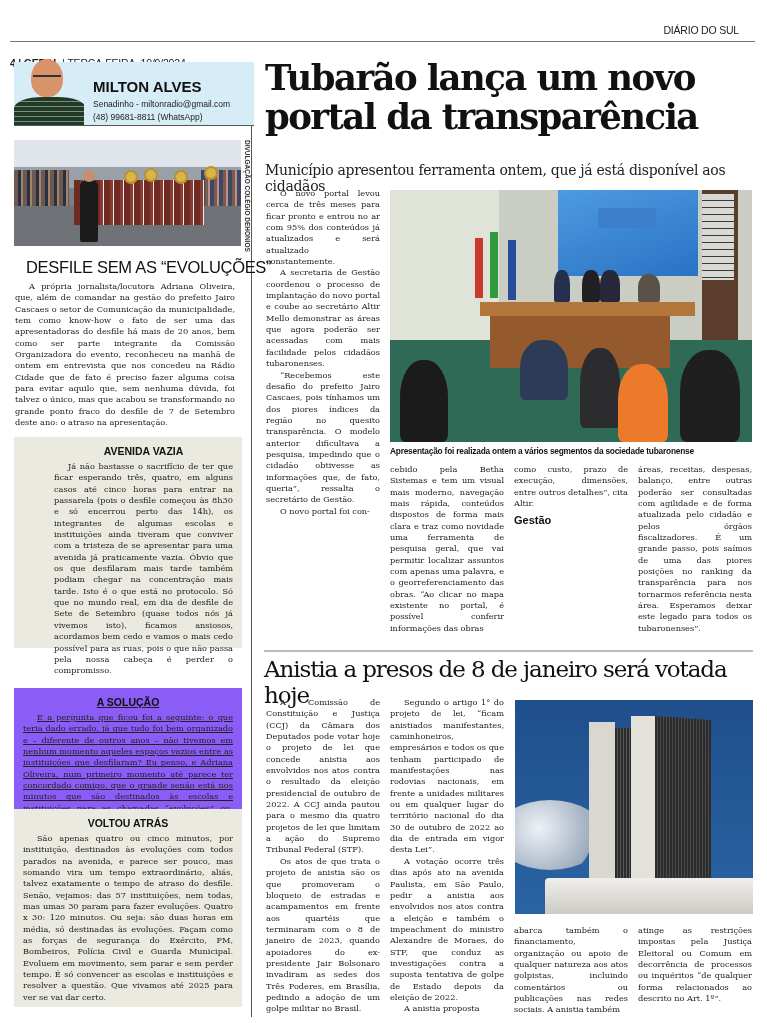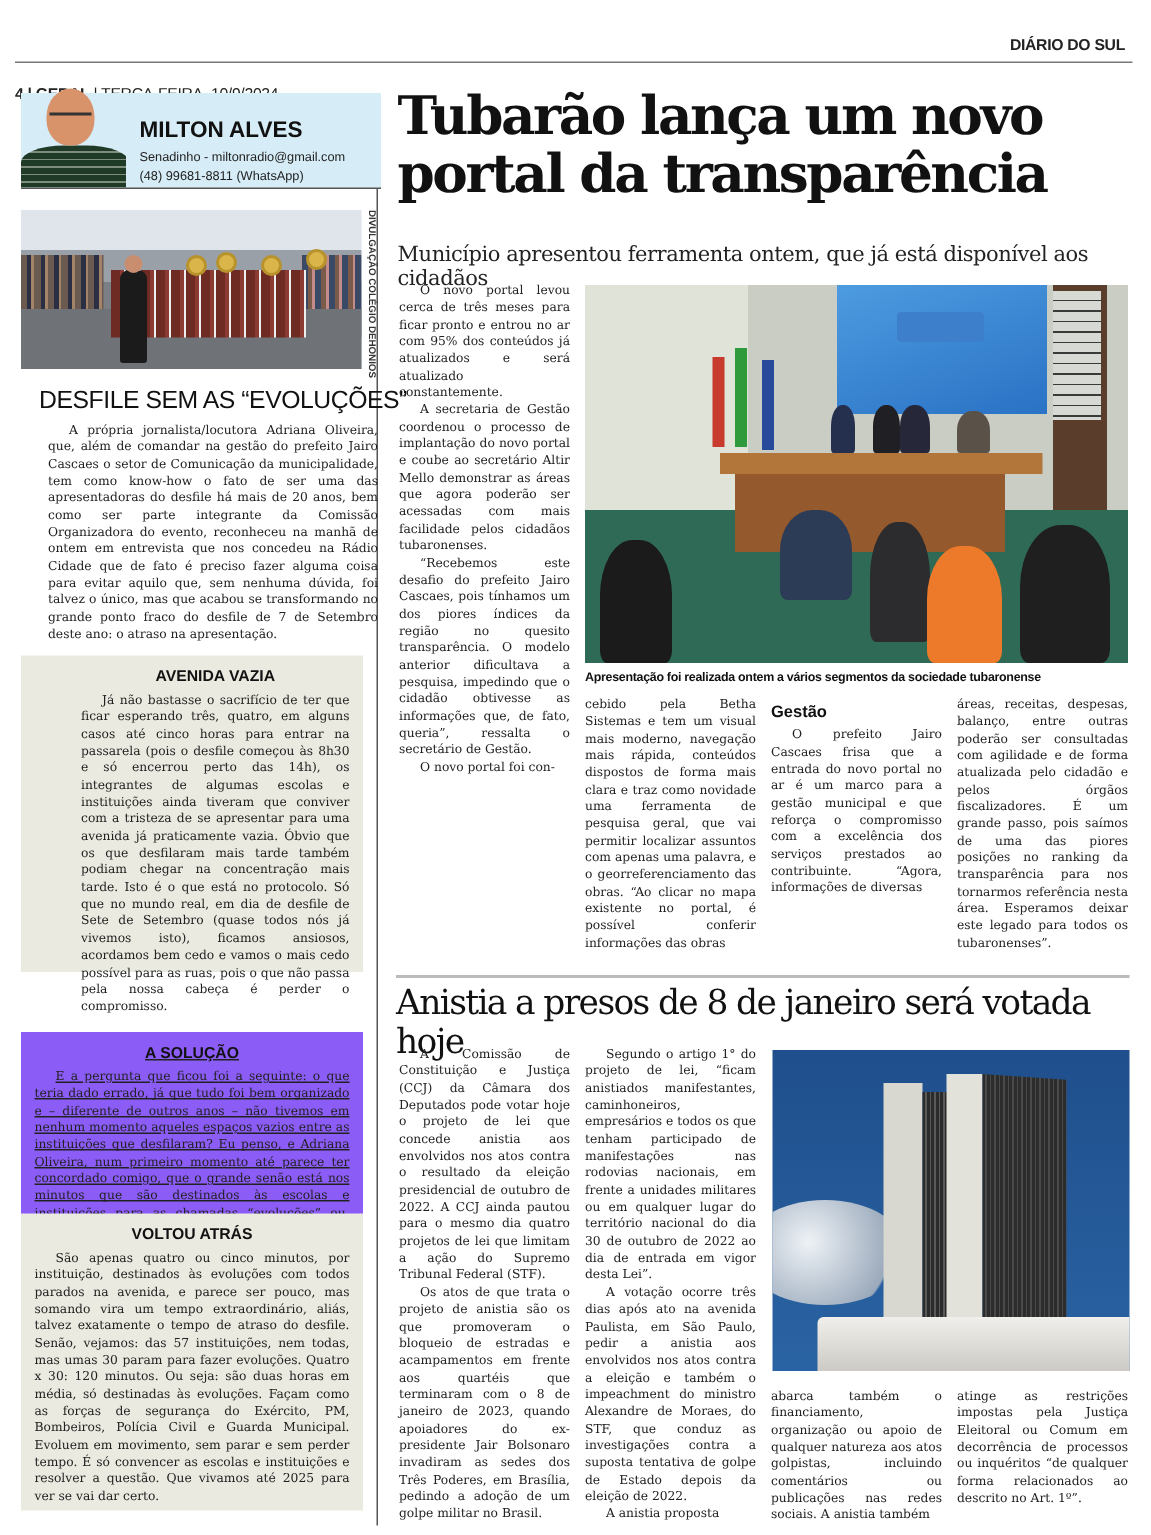--- a/index.html
+++ b/index.html
@@ -2,21 +2,21 @@
 <html><head>
 <meta charset="utf-8">
 <style>
   * { box-sizing: border-box; margin: 0; padding: 0; }
   html, body { width: 767px; height: 1023px; background: #fff; overflow: hidden; }
   body { position: relative; font-family: "DejaVu Serif", serif; color: #222; }
 
   .hdr { position: absolute; left: 10px; right: 12px; top: 22px; height: 20px; border-bottom: 1.5px solid #777; font-family: "Liberation Sans", sans-serif; font-size: 10.5px; letter-spacing: -0.2px; }
   .hdr .l { position: absolute; left: 0; top: 2px; margin-top: 33px; }
   .hdr .l b { font-weight: bold; }
-  .hdr .r { position: absolute; right: 5px; top: 2px; font-weight: bold; }
+  .hdr .r { position: absolute; right: 16px; top: 2px; font-weight: normal; }
 
   .vrule { position: absolute; left: 251px; top: 62px; width: 1px; height: 955px; background: #555; }
 
   
   .profile { position: absolute; left: 14px; top: 62px; width: 240px; height: 64px; background: #d6ecf6; border-bottom: 1.5px solid #555; }
   .avatar { position: absolute; left: 0; bottom: 0; width: 70px; height: 68px; overflow: hidden; }
   .avatar .head { position: absolute; left: 17px; top: 2px; width: 32px; height: 38px; border-radius: 50% 50% 45% 45%; background: #d9936b; }
   .avatar .glasses { position: absolute; left: 19px; top: 18px; width: 28px; height: 5px; border-top: 2px solid #333; }
   .avatar .shirt { position: absolute; left: 0; bottom: 0; width: 72px; height: 28px; border-radius: 40% 40% 0 0; background: repeating-linear-gradient(180deg, #1f3a26 0 4px, #7e8c7e 4px 5px); }
   .p-name { position: absolute; left: 79px; top: 16px; font-family: "Liberation Sans", sans-serif; font-weight: bold; font-size: 15px; color: #111; }
@@ -29,21 +29,21 @@
   .parade .road { position: absolute; left: 0; right: 0; bottom: 0; height: 40px; background: #6f7378; }
   .parade .band { position: absolute; left: 60px; top: 40px; width: 130px; height: 45px; background: repeating-linear-gradient(90deg, #6e2b24 0 6px, #8b3b31 6px 9px, #eee 9px 10px); }
   .parade .tuba { position: absolute; width: 14px; height: 14px; border-radius: 50%; background: #d9b54a; border: 2px solid #b8922b; }
   .parade .leader { position: absolute; left: 66px; top: 40px; width: 18px; height: 62px; background: #1b1b1b; border-radius: 6px 6px 2px 2px; }
   .parade .leader::before { content: ""; position: absolute; left: 3px; top: -10px; width: 12px; height: 12px; border-radius: 50%; background: #c98d70; }
   .credit { position: absolute; left: 243px; top: 140px; width: 8px; height: 106px; writing-mode: vertical-rl; font-family: "Liberation Sans", sans-serif; font-size: 6.5px; font-weight: bold; color: #333; white-space: nowrap; }
 
   .col-h { position: absolute; left: 26px; top: 258px; font-family: "Liberation Sans", sans-serif; font-size: 16.5px; color: #111; letter-spacing: -0.3px; }
   .body-txt { font-size: 8.2px; line-height: 11.35px; text-align: justify; hyphens: manual; }
   .body-txt p { text-indent: 14px; }
-  .intro { position: absolute; left: 32px; top: 281px; width: 220px; }
+  .intro { position: absolute; left: 15px; top: 281px; width: 220px; }
 
   .box { position: absolute; left: 14px; width: 228px; background: #ebeae0; padding: 6px 9px 6px 9px; }
   .box h3 { font-family: "Liberation Sans", sans-serif; font-weight: bold; font-size: 10.5px; text-align: center; margin: 2px 0 4px; color: #111; }
   .box1 { top: 437px; height: 211px; padding-left: 40px; }
   .box2 { top: 688px; height: 152px; background: #8b5cf6; text-decoration: underline; }
   .box3 { top: 809px; height: 198px; }
 
   
   .h1 { position: absolute; left: 265px; top: 58px; width: 500px; font-family: "DejaVu Serif", serif; font-weight: bold; font-size: 35.5px; line-height: 39px; letter-spacing: -1.6px; color: #111; }
   .sub { position: absolute; left: 265px; top: 162px; font-size: 14px; color: #222; letter-spacing: -0.3px; }
@@ -180,22 +180,22 @@
   <div class="person" style="left:190px;top:158px;width:40px;height:80px;background:#2c2c2e;"></div>
   <div class="person" style="left:228px;top:174px;width:50px;height:78px;background:#ec7a2a;"></div>
   <div class="person" style="left:290px;top:160px;width:60px;height:92px;background:#1f1f1f;"></div>
 </div>
 <div class="caption">Apresentação foi  realizada ontem a vários segmentos da sociedade tubaronense</div>
 
 <div class="acol a2 body-txt">
   <p style="text-indent:0">cebido pela Betha Sistemas e tem um visual mais moderno, navegação mais rápida, conteúdos dispostos de forma mais clara e traz como novidade uma ferramenta de pesquisa geral, que vai permitir localizar assuntos com apenas uma palavra, e o georreferenciamento das obras. “Ao clicar no mapa existente no portal, é possível conferir informações das obras</p>
 </div>
 <div class="acol a3 body-txt">
+  <p style="text-indent:0">como custo, prazo de execução, dimensões, entre outros detalhes”, cita Altir.</p>
   <div class="subh">Gestão</div>
-  <p>O prefeito Jairo Cascaes frisa que a entrada do novo portal no ar é um marco para a gestão municipal e que reforça o compromisso com a excelência dos serviços prestados ao contribuinte. “Agora, informações de diversas</p>
 </div>
 <div class="acol a4 body-txt">
   <p style="text-indent:0">áreas, receitas, despesas, balanço, entre outras poderão ser consultadas com agilidade e de forma atualizada pelo cidadão e pelos órgãos fiscalizadores. É um grande passo, pois saímos de uma das piores posições no ranking da transparência para nos tornarmos referência nesta área. Esperamos deixar este legado para todos os tubaronenses”.</p>
 </div>
 
 <div class="hrule2"></div>
 <div class="h2">Anistia a presos de 8 de janeiro será votada hoje</div>
 
 <div class="acol b1 body-txt">
   <p>A Comissão de Constituição e Justiça (CCJ) da Câmara dos Deputados pode votar hoje o projeto de lei que concede anistia aos envolvidos nos atos contra o resultado da eleição presidencial de outubro de 2022. A CCJ ainda pautou para o mesmo dia quatro projetos de lei que limitam a ação do Supremo Tribunal Federal (STF).</p>

